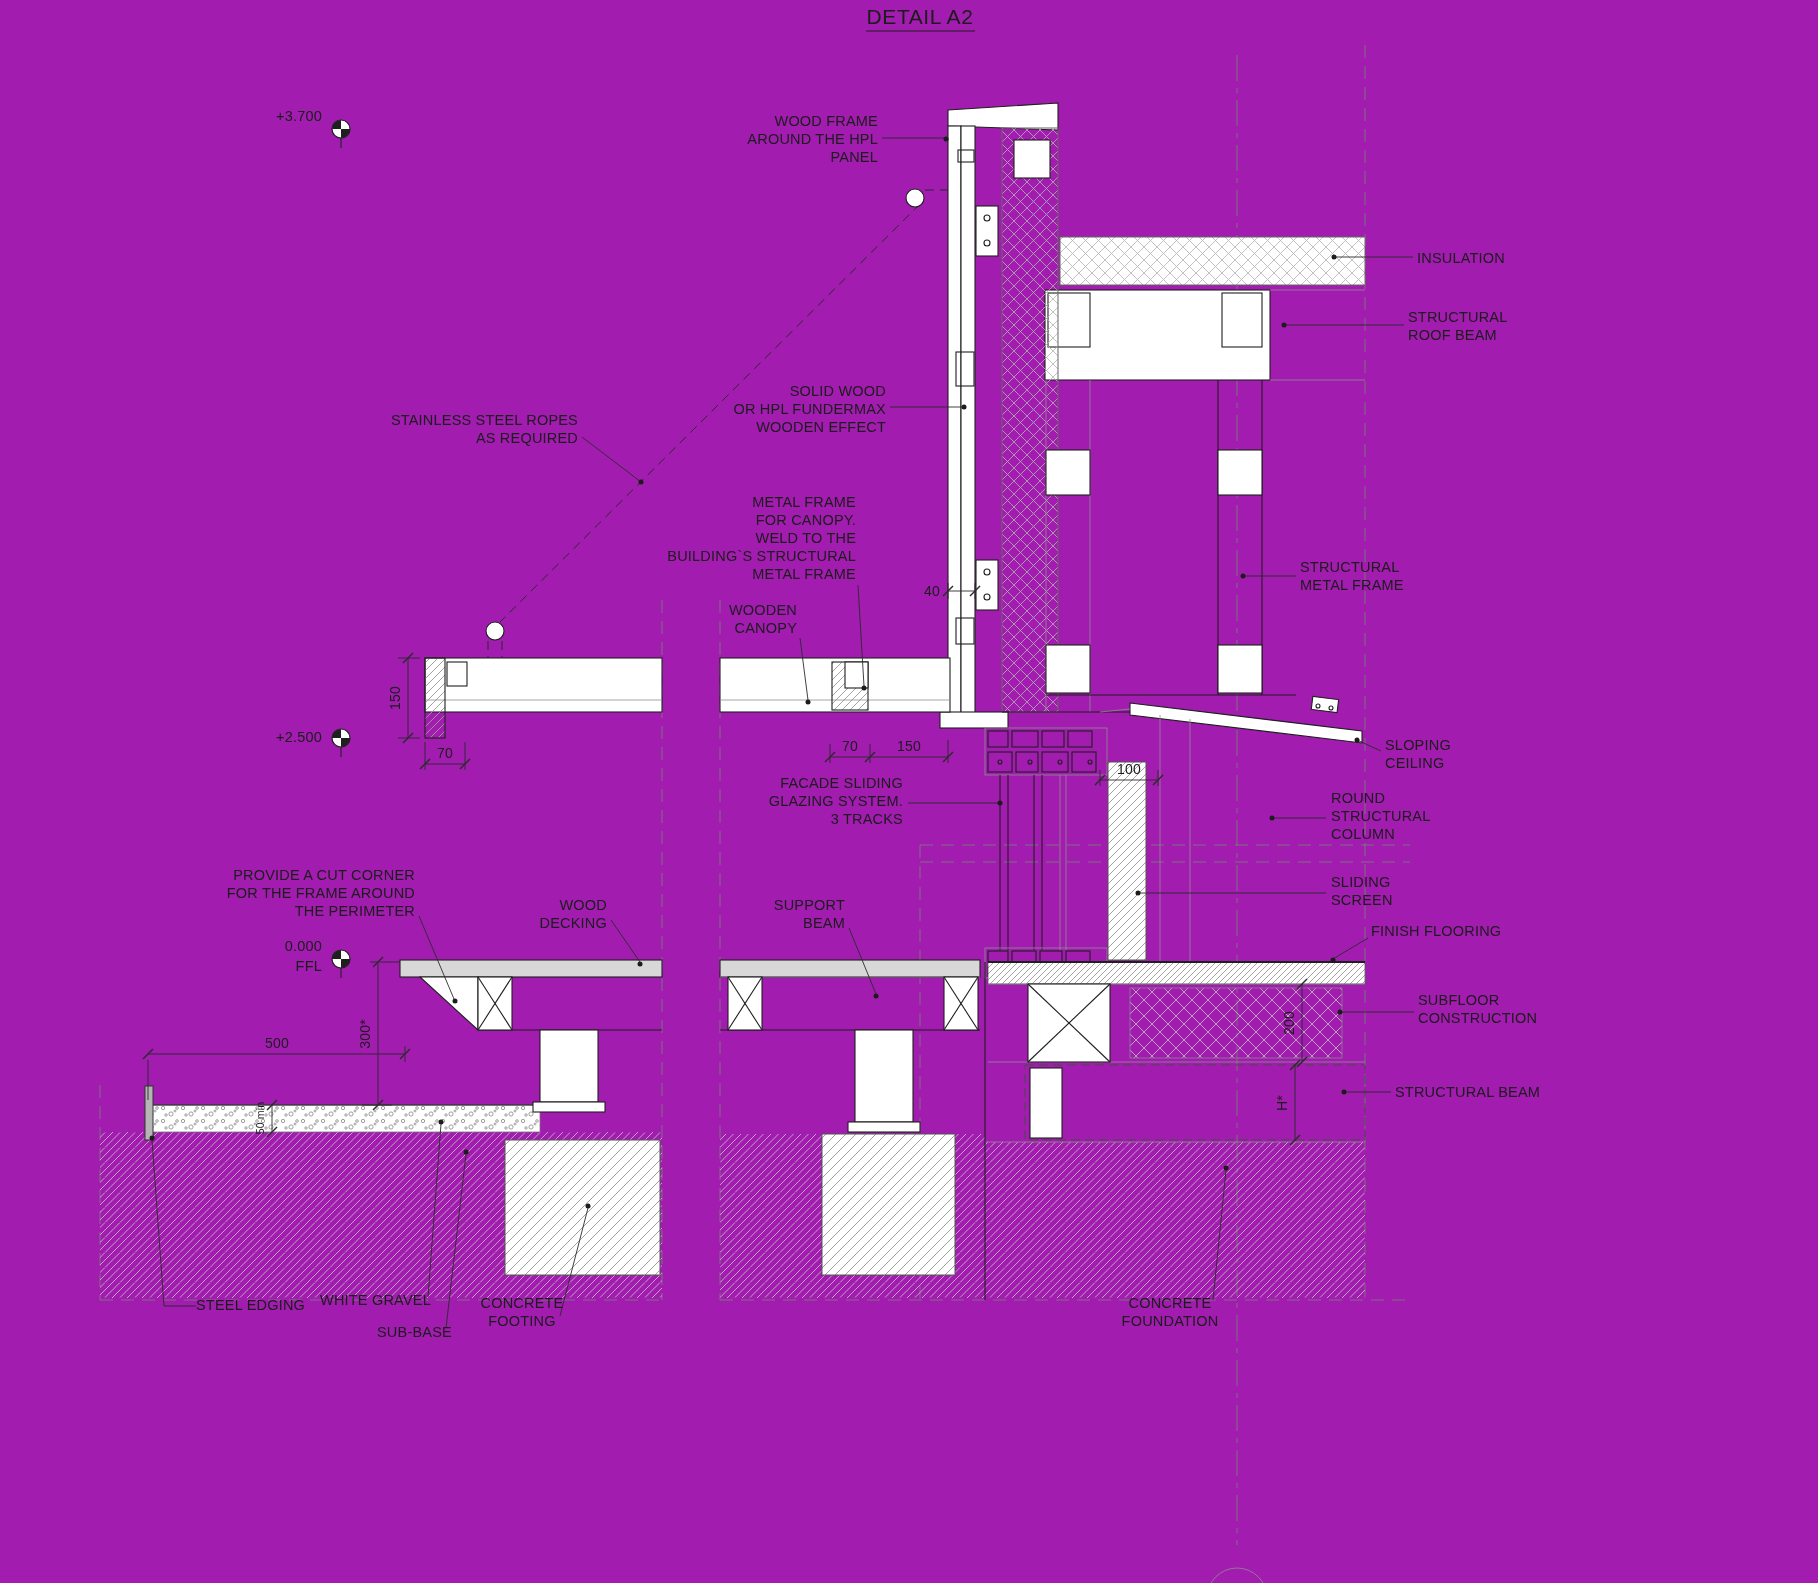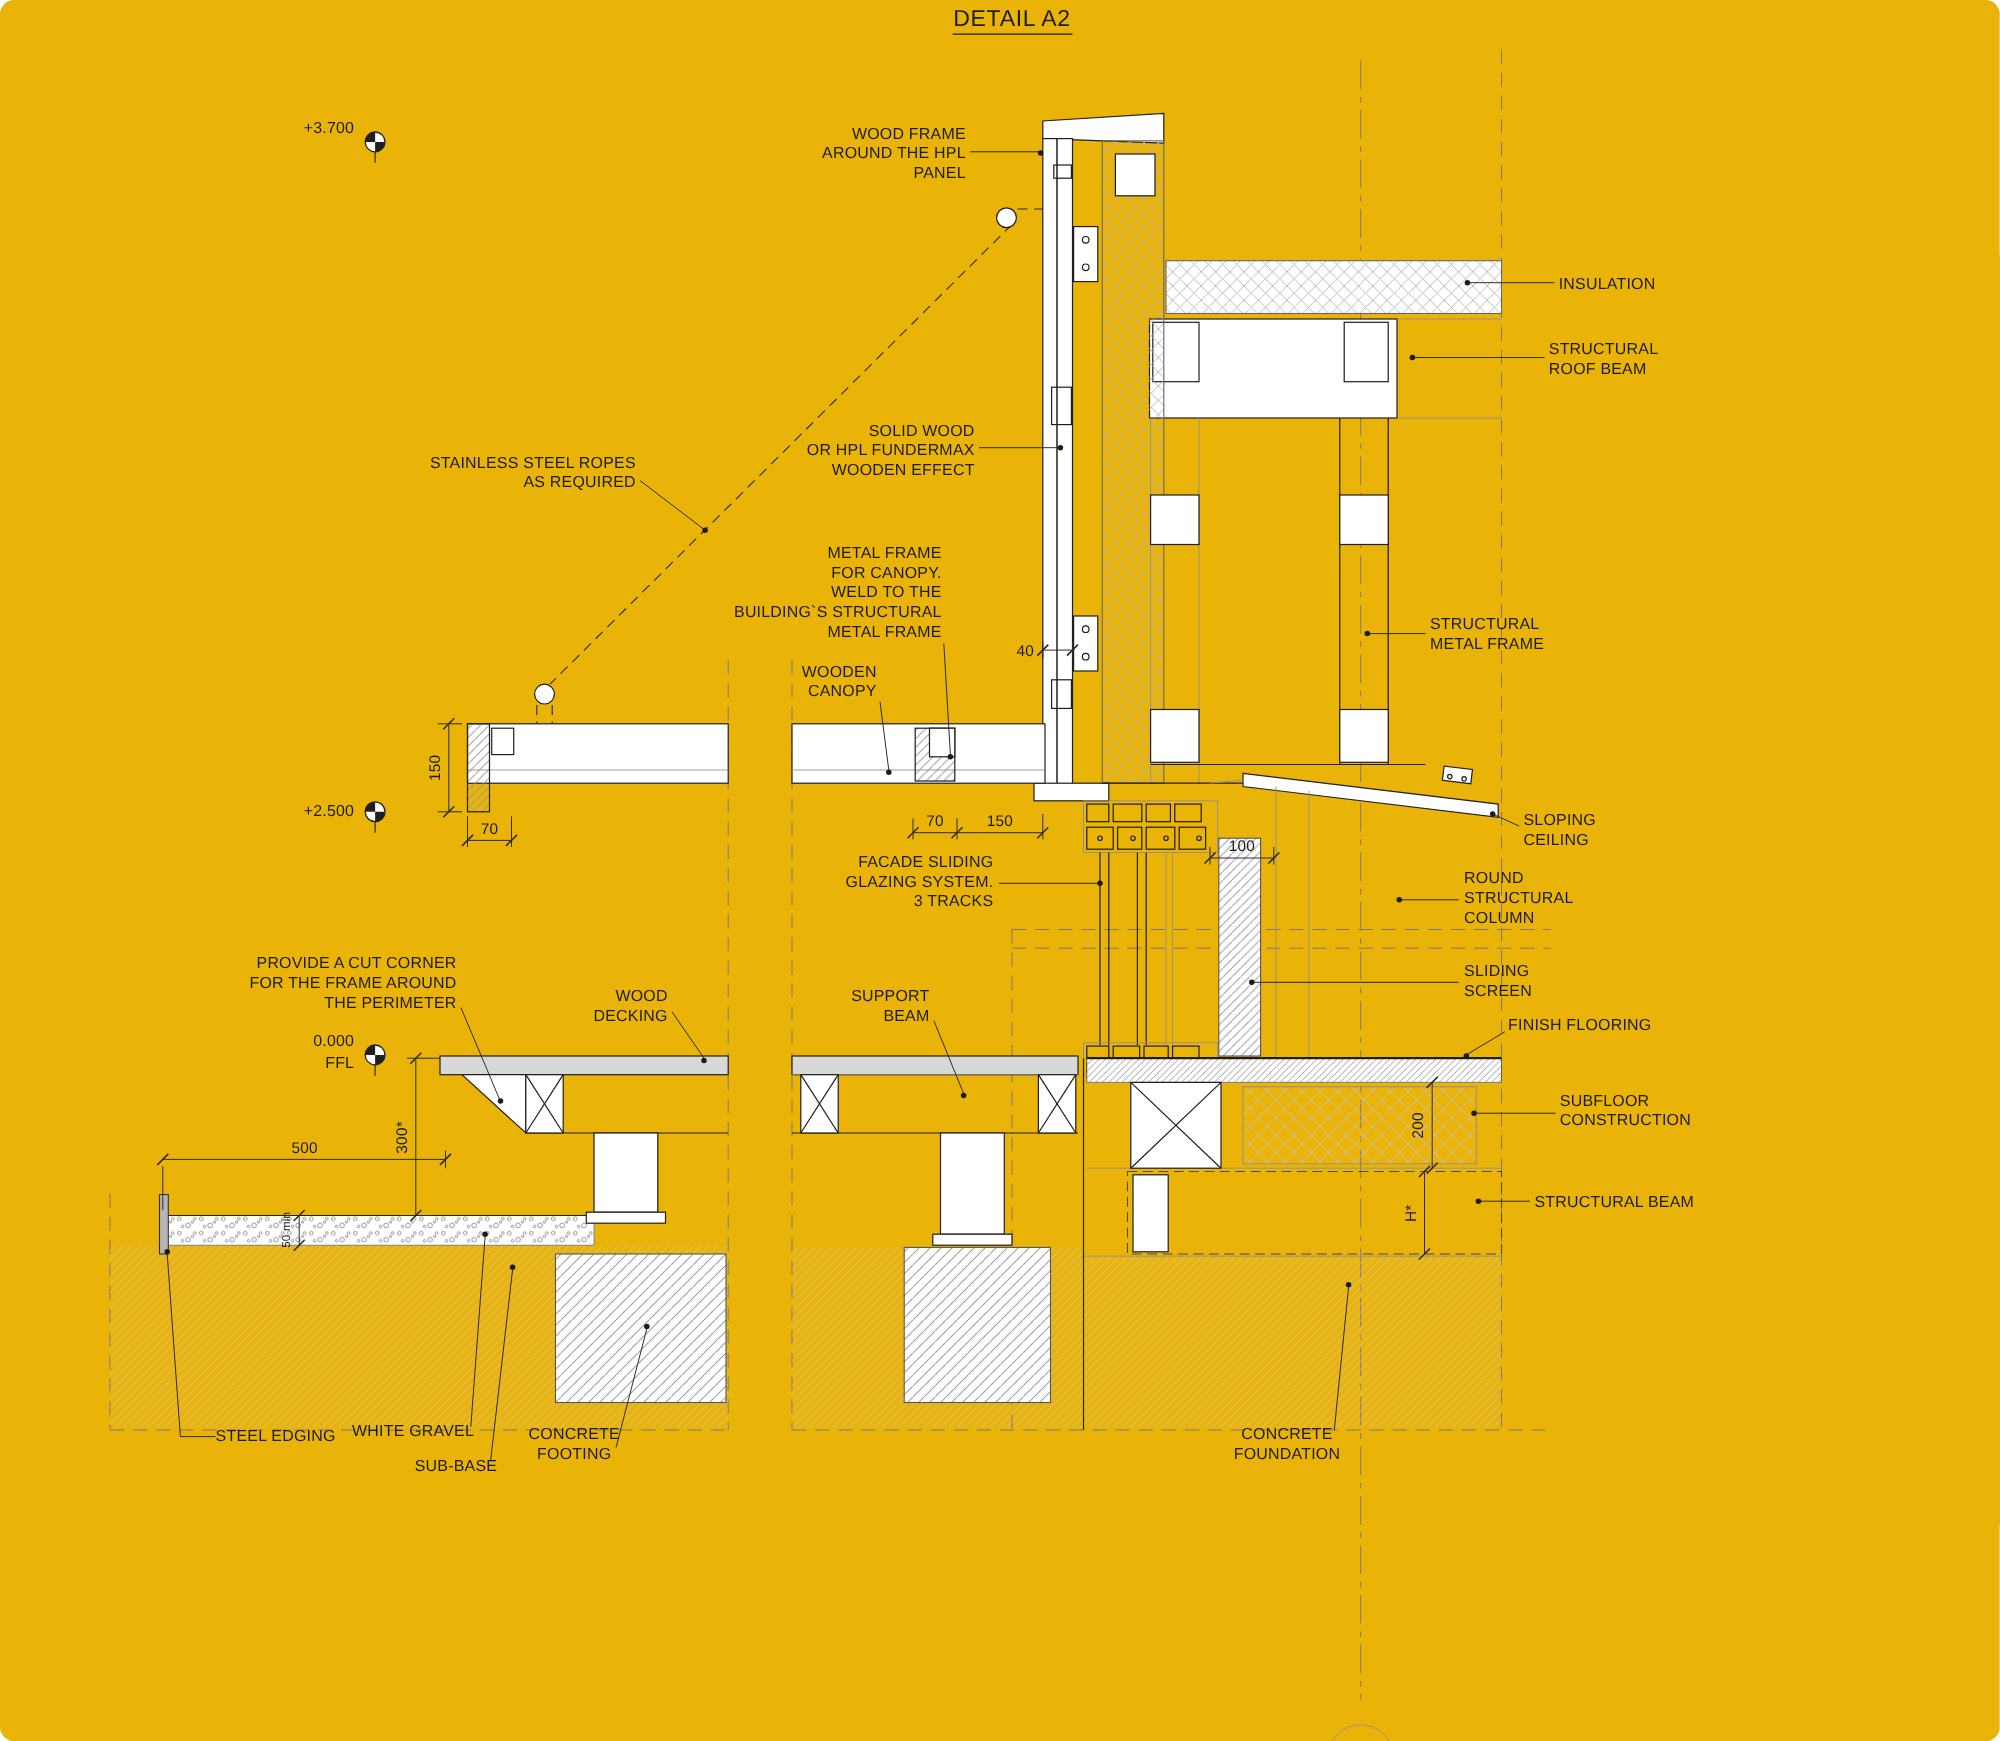--- a/index.html
+++ b/index.html
@@ -1,16 +1,16 @@
 <!DOCTYPE html>
 <html><head>
 <meta charset="utf-8">
 <style>
   html,body{margin:0;padding:0;background:#fff;}
-  .sheet{position:relative;width:1818px;height:1583px;background:#eab308;overflow:hidden;border-radius:13px;}
+  .sheet{position:relative;width:1818px;height:1583px;background:#a21caf;overflow:hidden;}
   svg{display:block;}
   text{font-family:"Liberation Sans",sans-serif;fill:#1c1c1c;font-size:14.5px;letter-spacing:.2px;}
   .t-end{text-anchor:end}.t-mid{text-anchor:middle}
   .dimtx{font-size:14px}.small{font-size:10.5px}
   .title-tx{font-size:21px;text-anchor:middle;letter-spacing:.6px}
   .s1{stroke:#1f1f1f;stroke-width:1.1;fill:none}
   .s2{stroke:#1f1f1f;stroke-width:1.1;fill:#fff}
   .sb{stroke:#1f1f1f;stroke-width:2;fill:none}
   .sl{stroke:#8f8f8f;stroke-width:.8;fill:none}
   .dash{stroke:#7a7a7a;stroke-width:.9;fill:none;stroke-dasharray:13 8}

